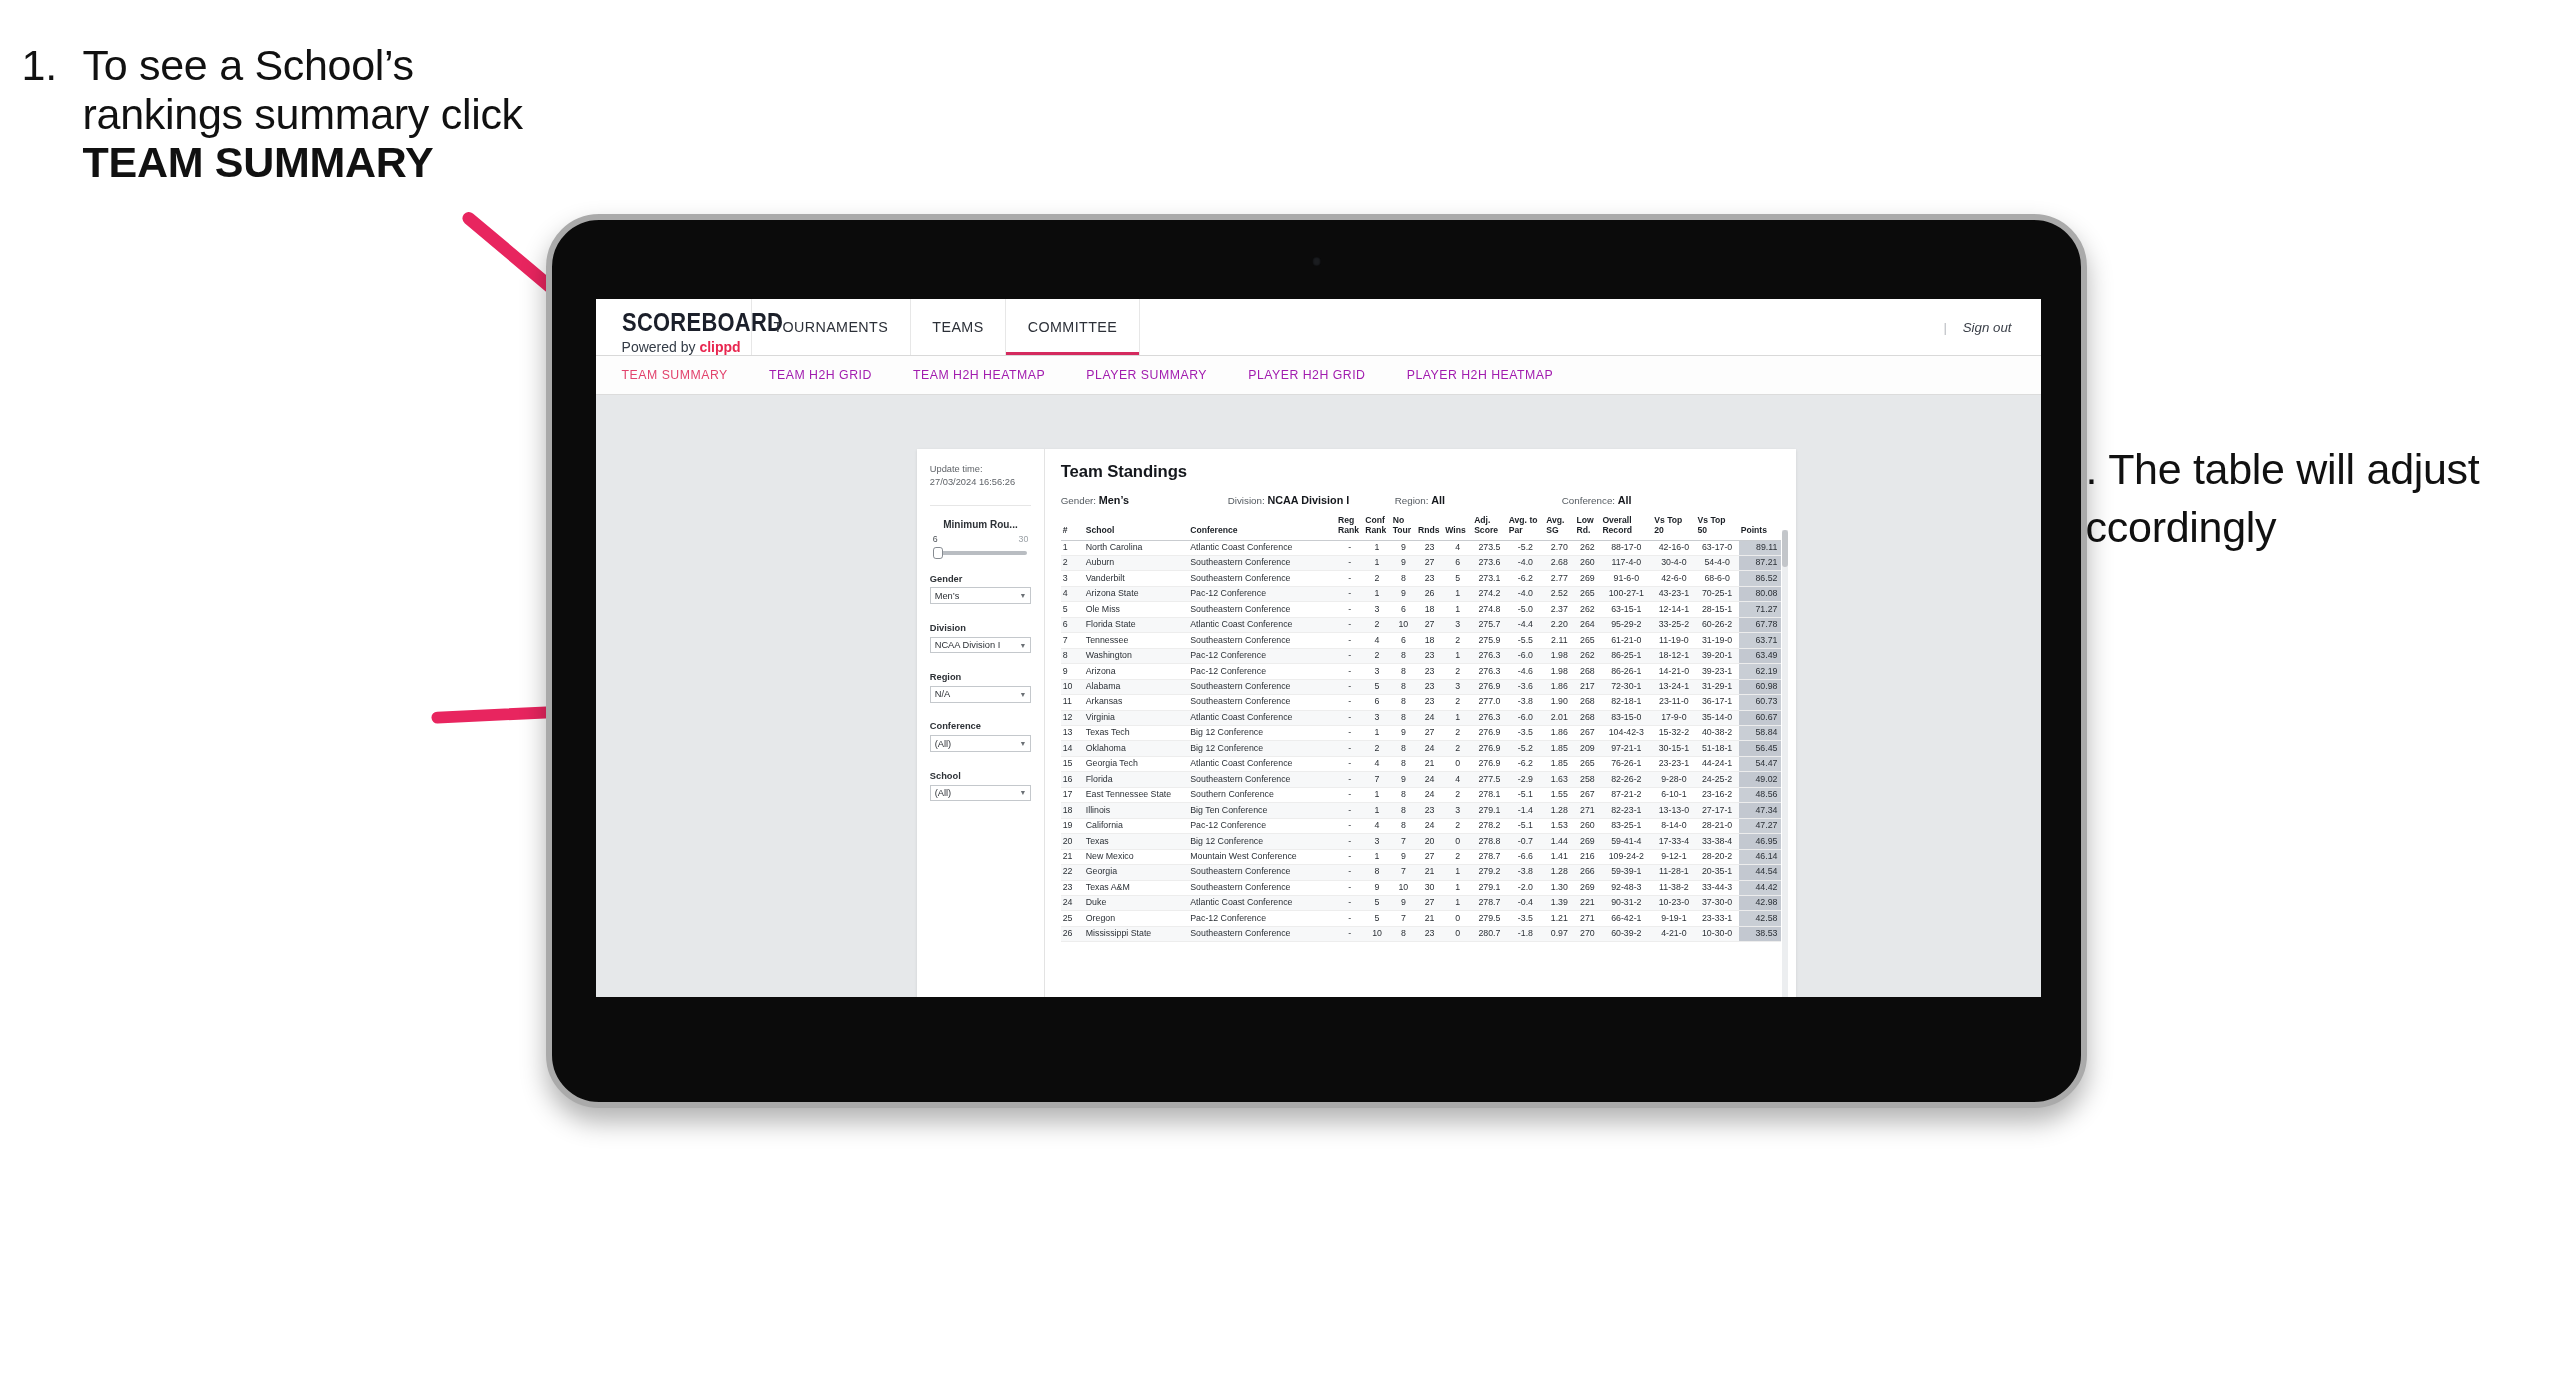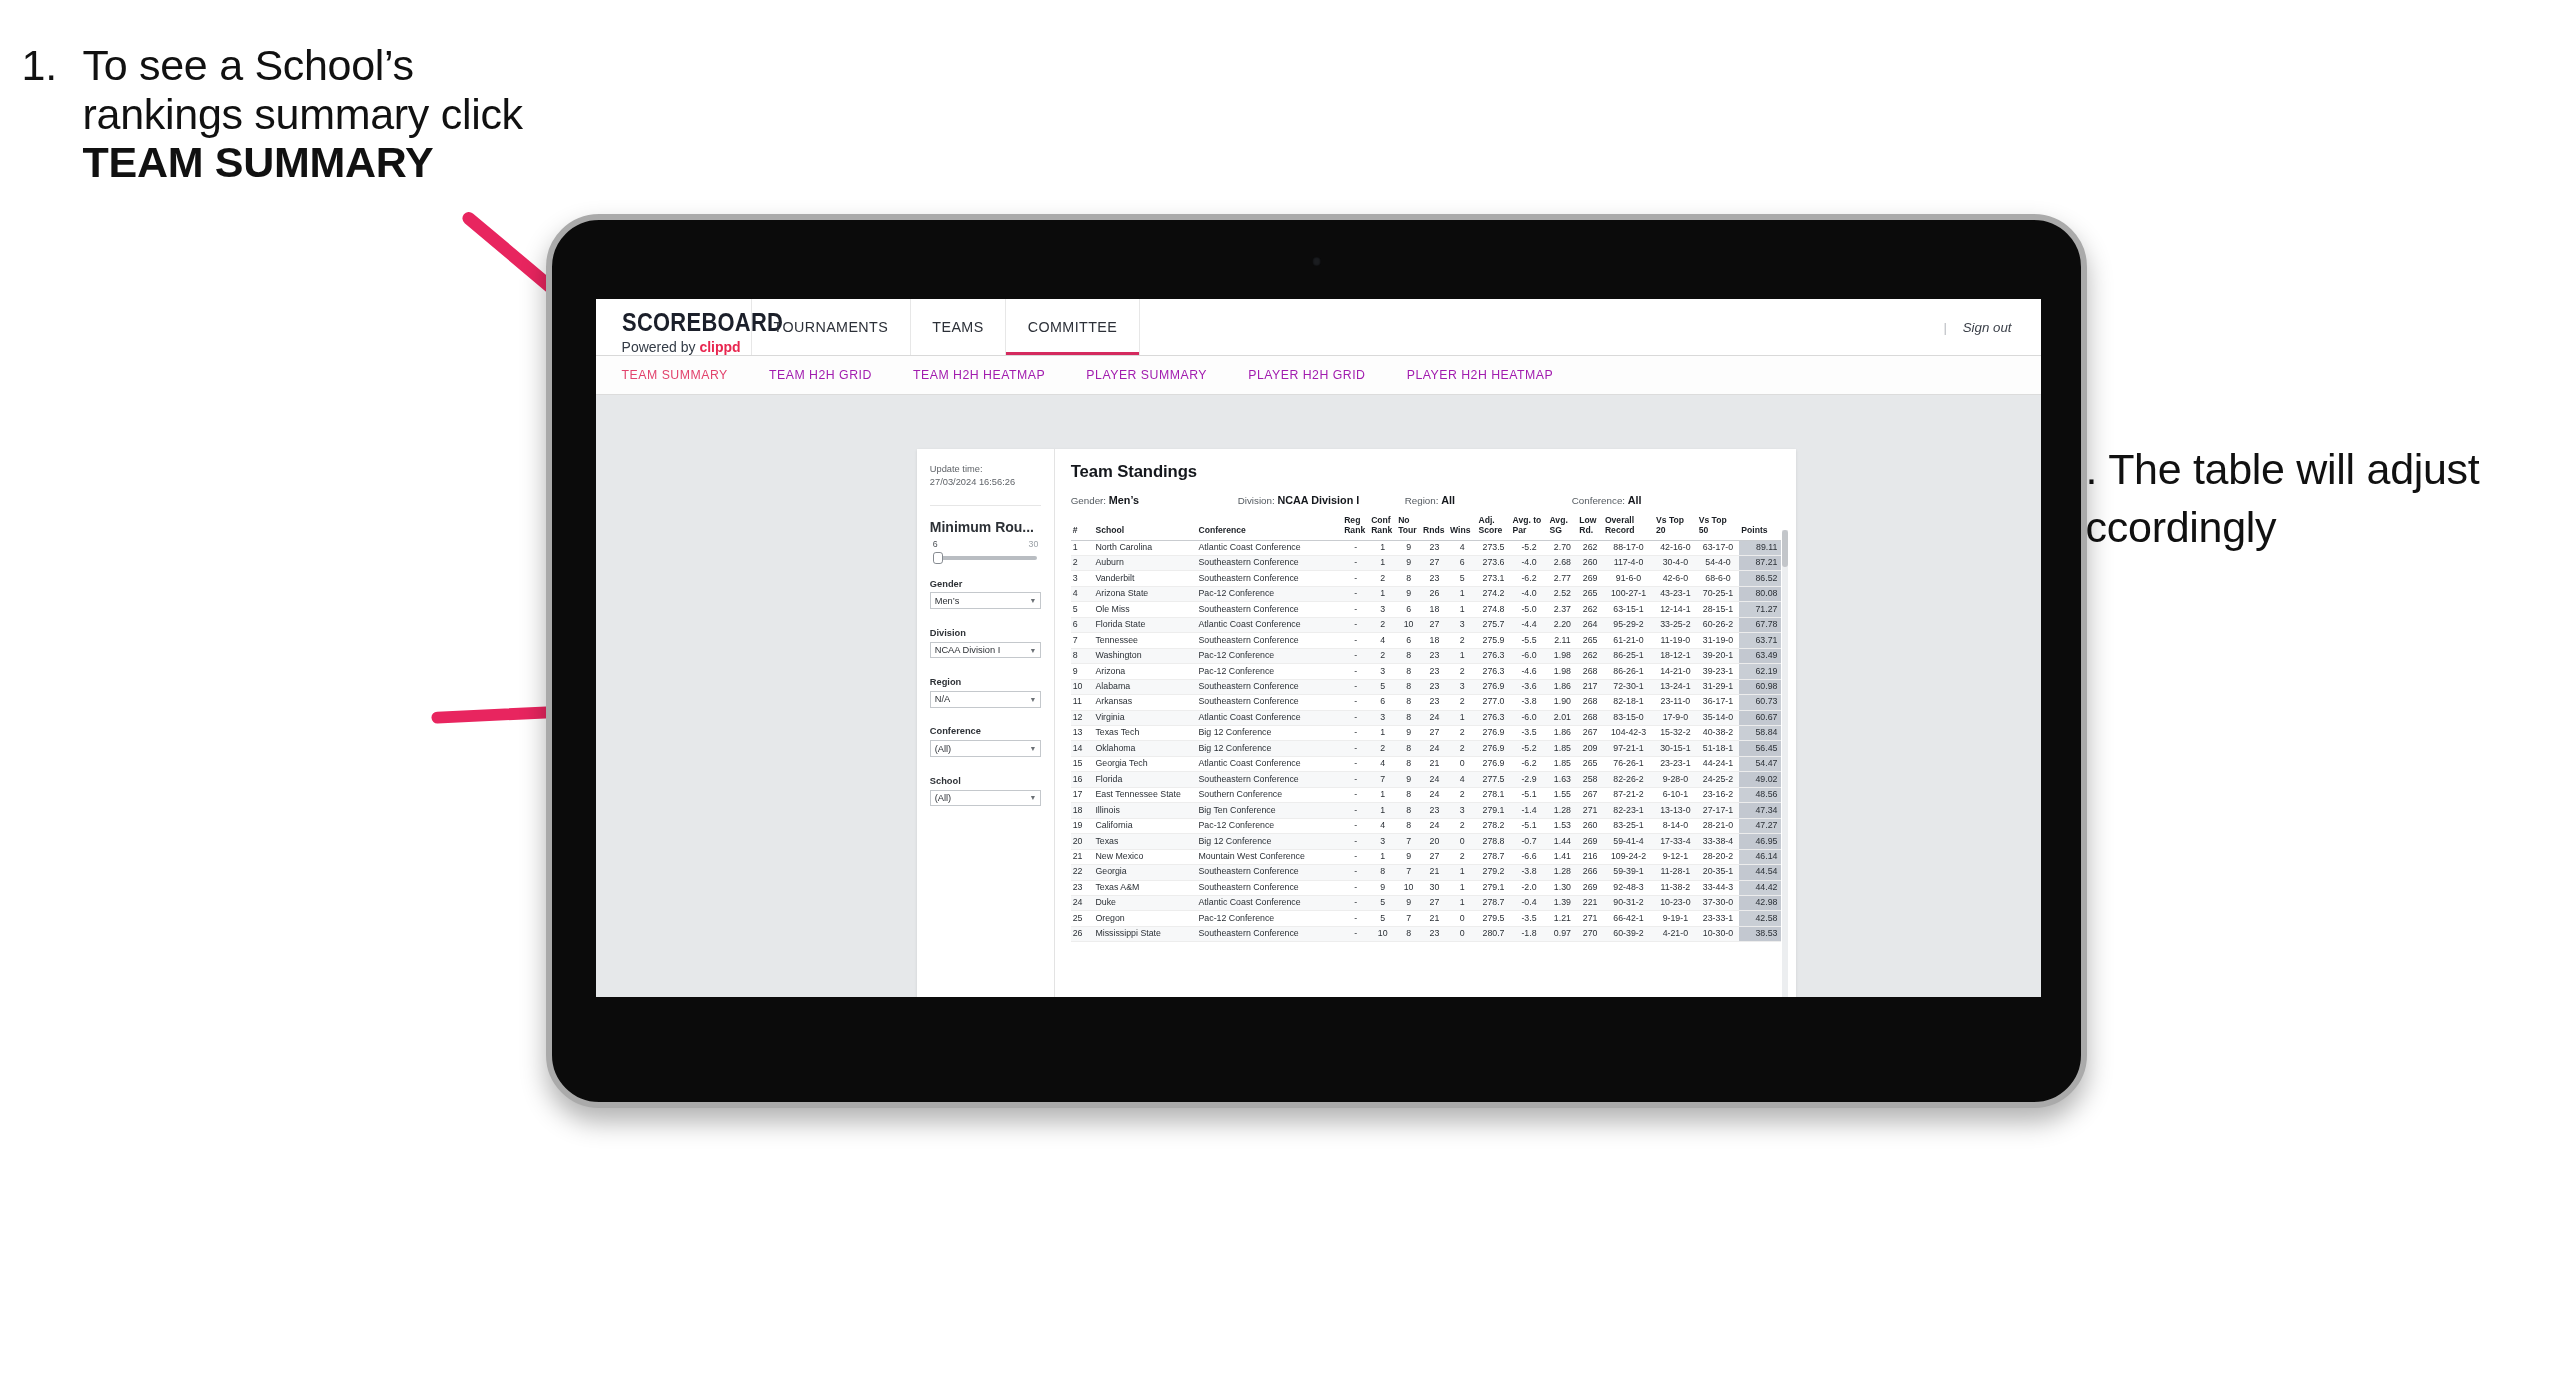--- a/index.html
+++ b/index.html
@@ -107,28 +107,28 @@
     position: absolute; left: 321px; top: 54px;
     width: 879px; height: 590px;
     background: #ffffff;
     box-shadow: 0 1px 2.9px rgba(0,0,0,.10);
     display: flex; flex-direction: column;
   }
   .viz-body { display: flex; flex: 1; min-height: 0; }
 
   
   .rail {
-    width: 138px; border-right: 1px solid #e3e3e3;
+    width: 128px; border-right: 1px solid #e3e3e3;
     padding: 13.8px 12.8px 0 12.8px; background: #ffffff;
   }
   .rail .upd-label { font-size: 9.3px; color: #5f6368; line-height: 1.45; }
   .rail hr { border: 0; border-top: 1px solid #e6e6e6; margin: 15.7px 0 12.8px; }
   .rail .f-title { font-size: 9.3px; font-weight: 700; color: #2d3136; margin-bottom: 3.9px; }
   .rail .f-block { margin-bottom: 18.7px; }
-  .rail .slider-title { font-size: 14px; font-weight: 700; color: #2d3136; text-align: left; }
+  .rail .slider-title { font-size: 10px; font-weight: 700; color: #2d3136; text-align: center; }
   .rail .slider-ends {
     display: flex; justify-content: space-between;
     font-size: 8.8px; color: #4a4f55; margin-top: 3.9px; padding: 0 2.9px;
   }
   .rail .slider-ends .max { color: #9aa0a6; }
   .slider-track {
     position: relative; height: 3.9px; background: #b9bdc2;
     border-radius: 2px; margin: 6.9px 3.9px 0 3.9px;
   }
   .slider-knob {

